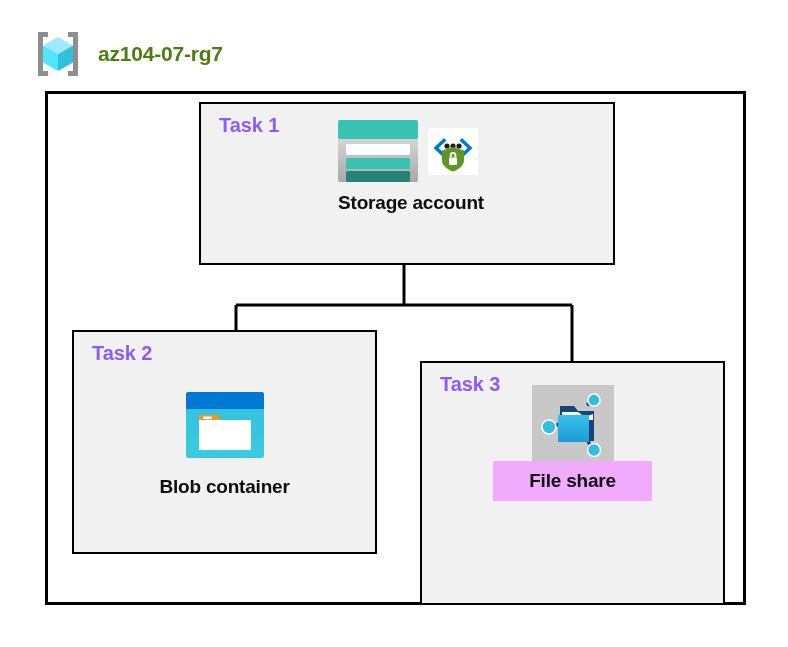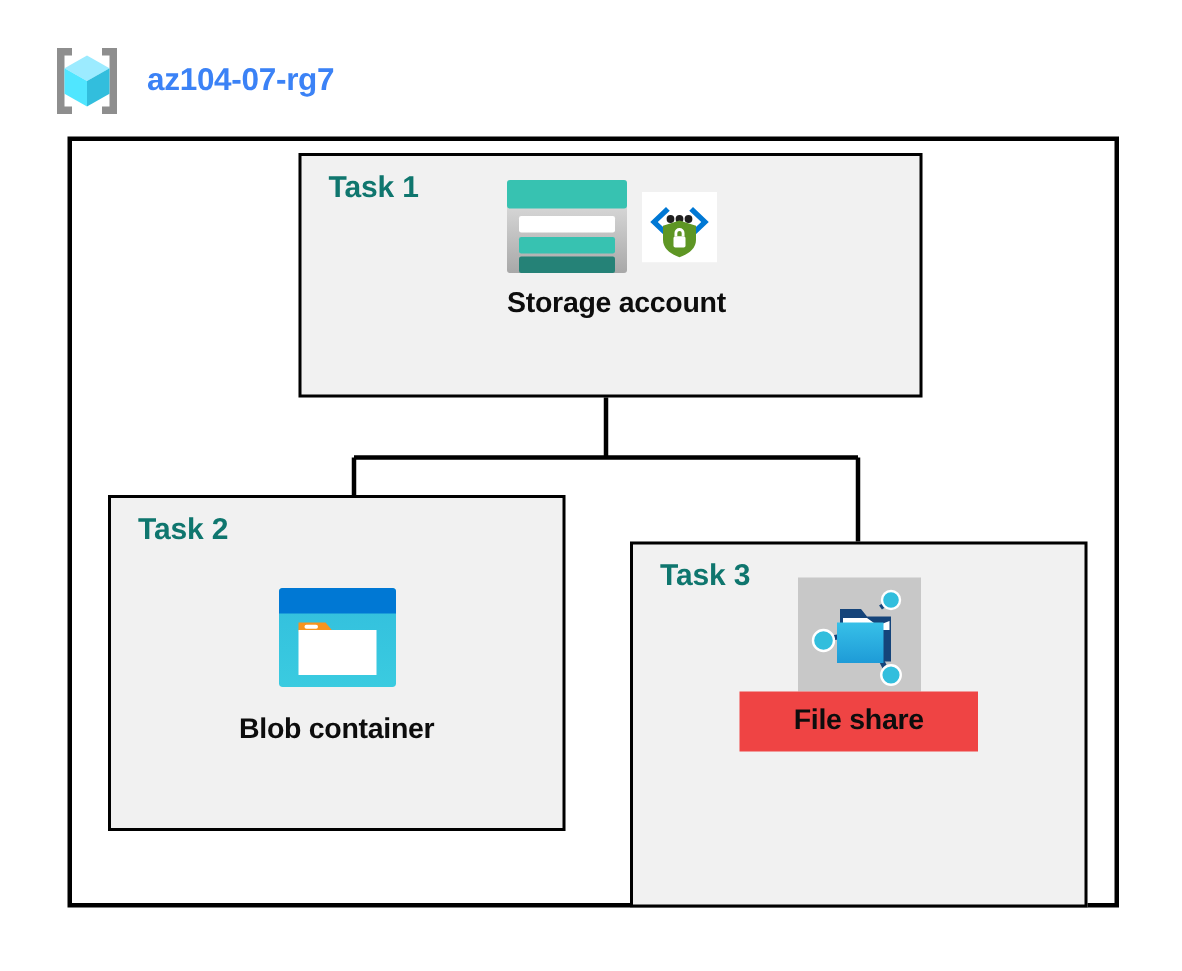--- a/index.html
+++ b/index.html
@@ -28,21 +28,21 @@
   }
   #rg-icon {
     width: 52px;
     height: 50px;
     flex: 0 0 auto;
     display: block;
   }
   #rg-title {
     font-size: 21px;
     font-weight: bold;
-    color: #3b82f6;
+    color: #4d7c0f;
     letter-spacing: -0.2px;
     white-space: nowrap;
   }
 
   
   #rg-box {
     position: absolute;
     left: 45px;
     top: 91px;
     width: 701px;
@@ -72,21 +72,21 @@
   #task1-panel { left: 199px; top: 102px; width: 416px; height: 163px; }
   #task2-panel { left: 72px;  top: 330px; width: 305px; height: 224px; }
   #task3-panel { left: 420px; top: 330px; width: 305px; height: 244px; margin-top: 31px; }
 
   .task-label {
     position: absolute;
     left: 18px;
     top: 10px;
     font-size: 20px;
     font-weight: bold;
-    color: #0f766e;
+    color: #8b5cf6;
     letter-spacing: -0.1px;
     white-space: nowrap;
   }
 
   
   .node {
     position: absolute;
     display: flex;
     flex-direction: column;
     align-items: center;
@@ -123,21 +123,21 @@
   #task3-node { left: 420px; top: 385px; width: 305px; }
   #fileshare-icon-wrap {
     background: #C8C8C8;
     padding: 4px 6px 2px 6px;
     display: flex;
     align-items: center;
     justify-content: center;
   }
   #file-share-icon { width: 70px; height: 70px; display: block; }
   #task3-caption {
-    background: #ef4444;
+    background: #f0abfc;
     padding: 9px 36px 9px 36px;
     margin-top: 0px;
   }
 </style>
 </head>
 <body>
 
 <div id="rg-header">
   <svg id="rg-icon" viewBox="0 0 52 50">
 

